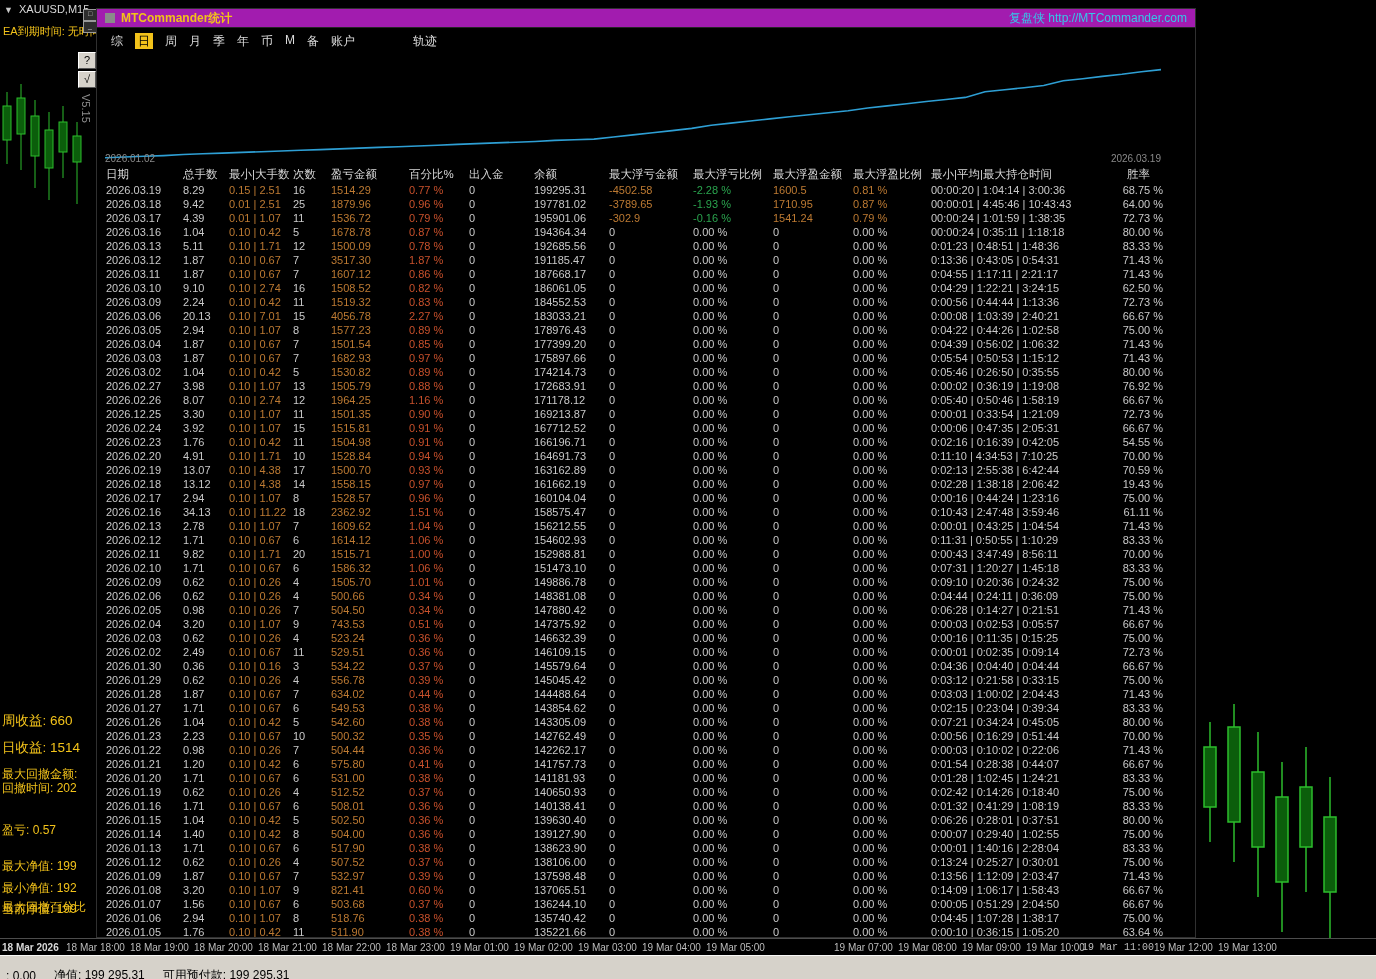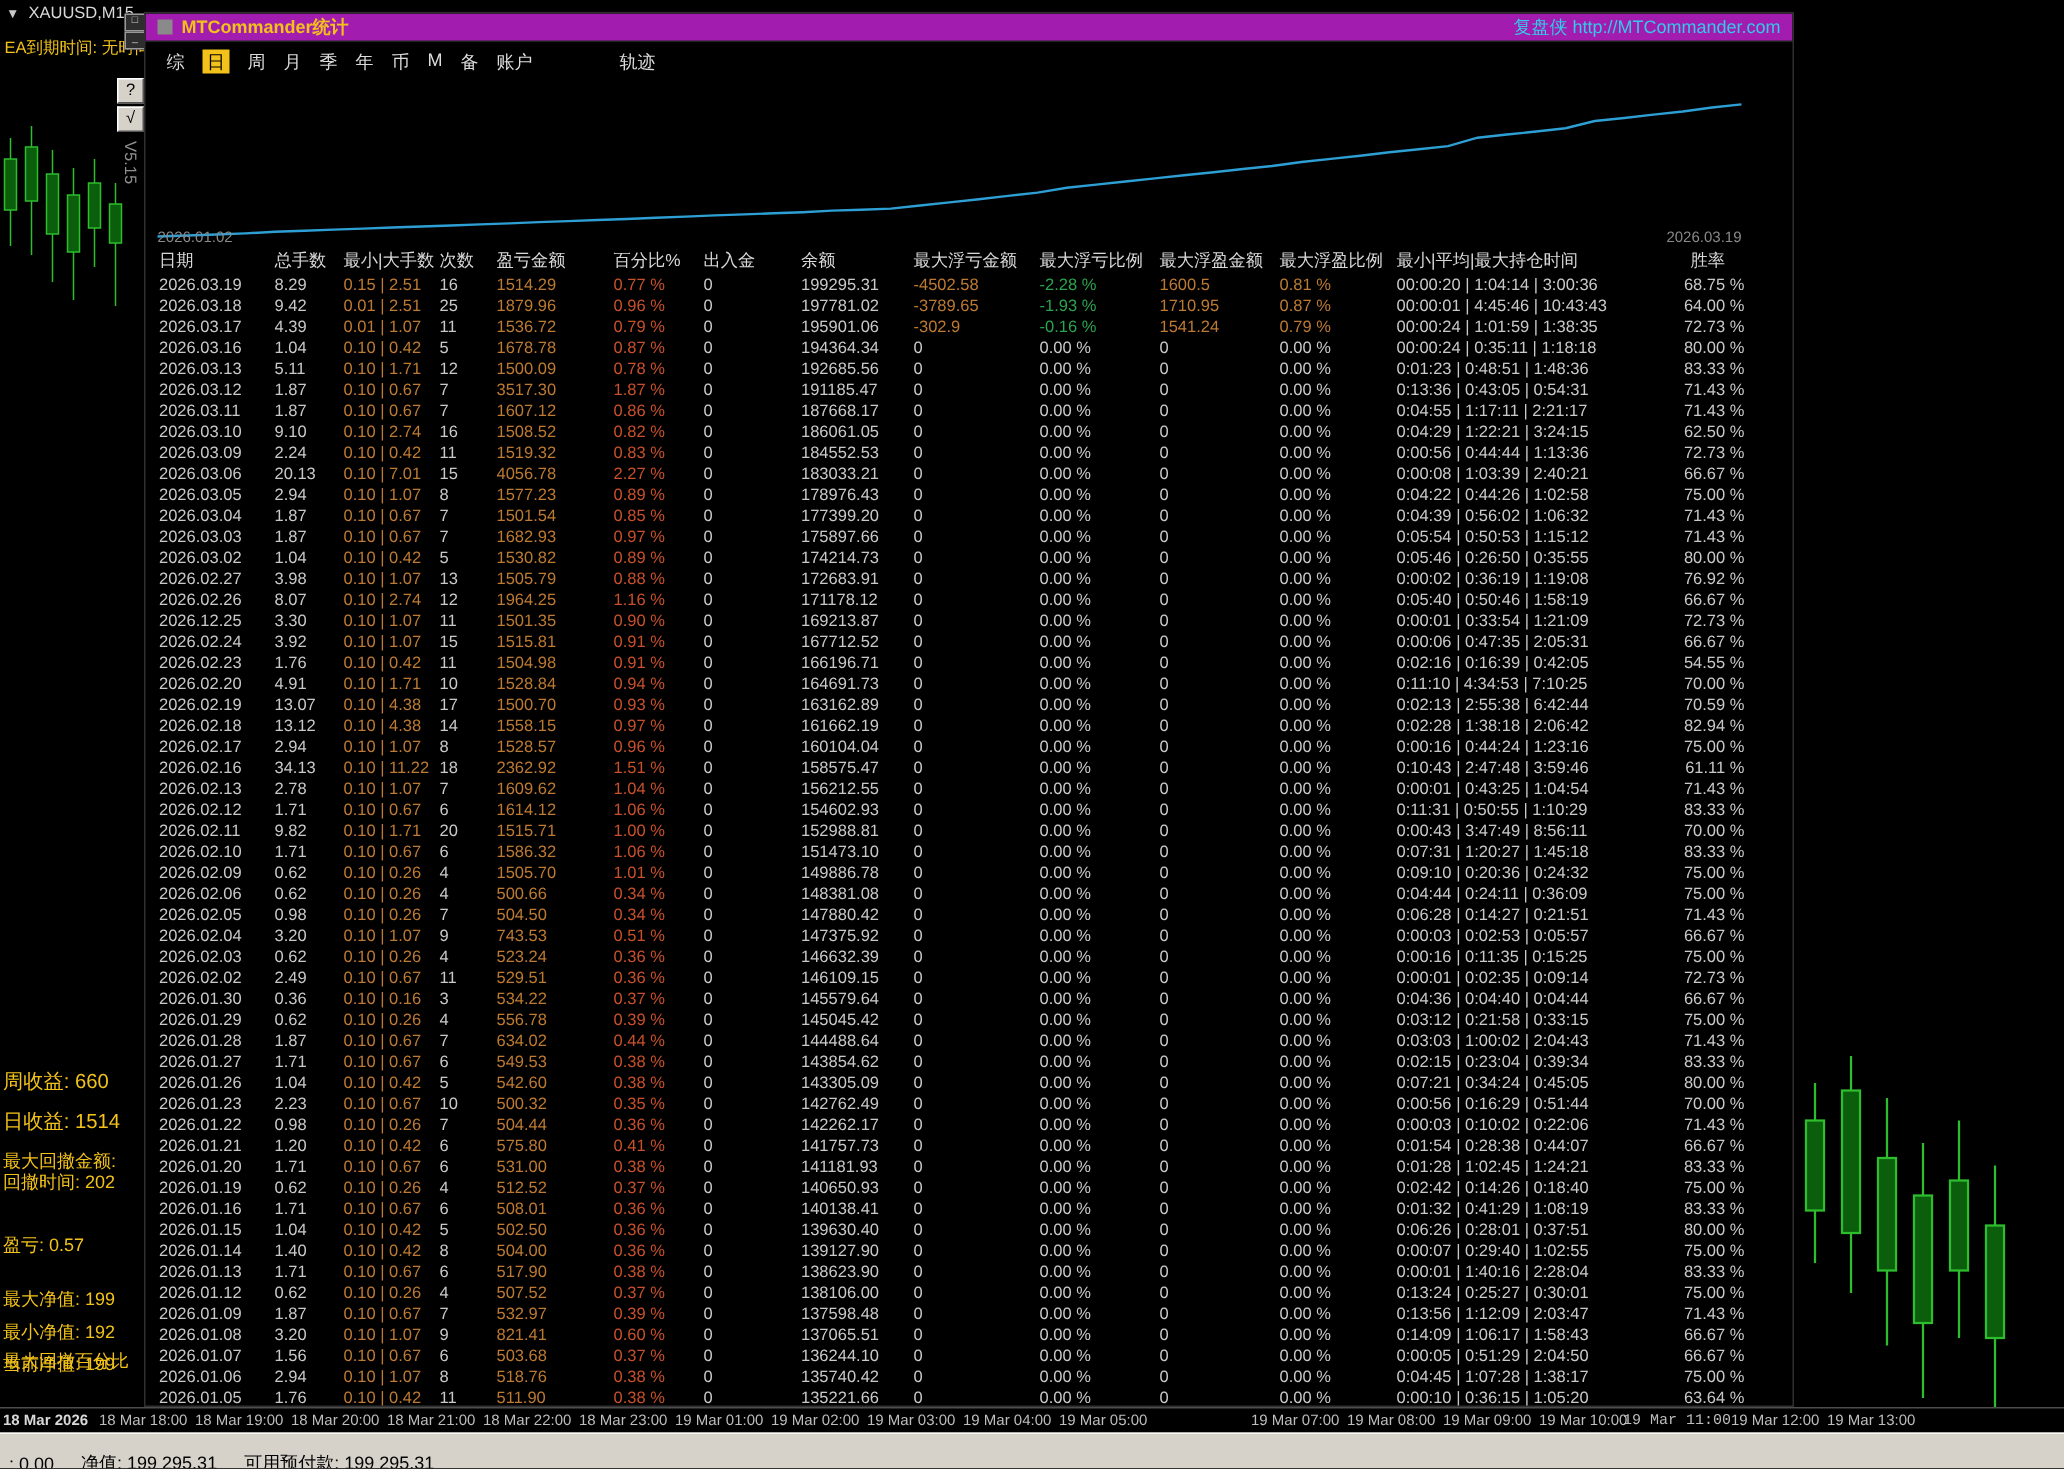--- a/index.html
+++ b/index.html
@@ -506,21 +506,21 @@
           <span>14</span>
           <span class="c-or">1558.15</span>
           <span class="c-ro">0.97 %</span>
           <span>0</span>
           <span>161662.19</span>
           <span>0</span>
           <span>0.00 %</span>
           <span>0</span>
           <span>0.00 %</span>
           <span>0:02:28 | 1:38:18 | 2:06:42</span>
-          <span class="right">82.94 %</span>
+          <span class="right">19.43 %</span>
         </div>
         <div class="grid trow">
           <span>2026.02.17</span>
           <span>2.94</span>
           <span class="c-or">0.10 | 1.07</span>
           <span>8</span>
           <span class="c-or">1528.57</span>
           <span class="c-ro">0.96 %</span>
           <span>0</span>
           <span>160104.04</span>

